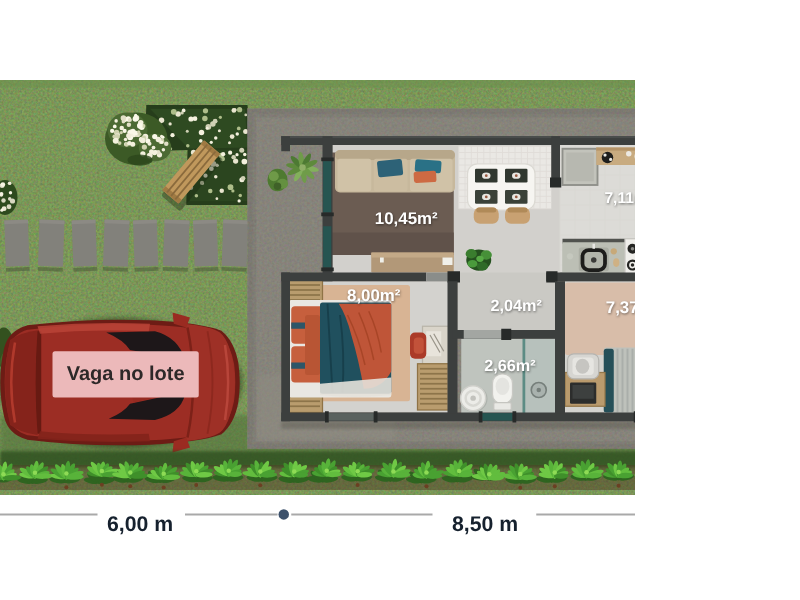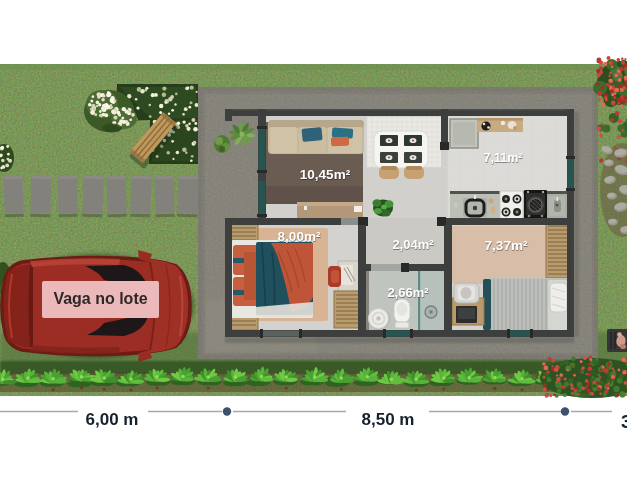--- a/index.html
+++ b/index.html
@@ -1,17 +1,17 @@
 <!DOCTYPE html>
 <html><head>
 <meta charset="utf-8">
 <title>Planta</title>
 <style>
 html,body{margin:0;padding:0;background:#ffffff;}
-#stage{position:relative;width:627px;height:480px;overflow:hidden;font-family:"Liberation Sans",sans-serif;}
+#stage{position:relative;width:508px;height:480px;overflow:hidden;font-family:"Liberation Sans",sans-serif;}
 </style>
 </head>
 <body>
 <div id="stage">
 <svg width="640" height="480" viewBox="0 0 640 480" xmlns="http://www.w3.org/2000/svg">
 <defs>
 <filter id="grassNoise" x="0%" y="0%" width="100%" height="100%" color-interpolation-filters="sRGB">
   <feTurbulence type="fractalNoise" baseFrequency="0.55" numOctaves="3" seed="7" stitchTiles="stitch" result="n"></feTurbulence>
   <feColorMatrix in="n" type="matrix" values="0.28 0 0 0 0.345  0 0.28 0 0 0.45  0 0 0.20 0 0.245  0 0 0 0 1"></feColorMatrix>
 </filter>

